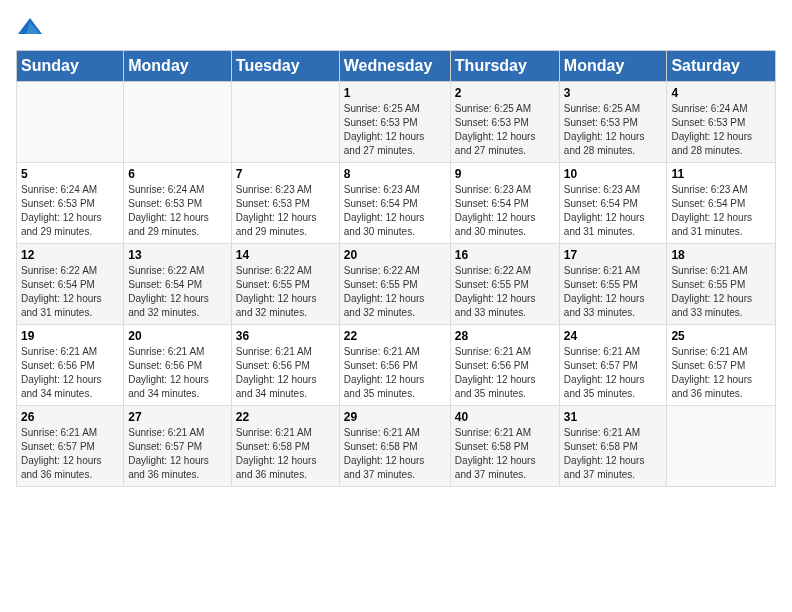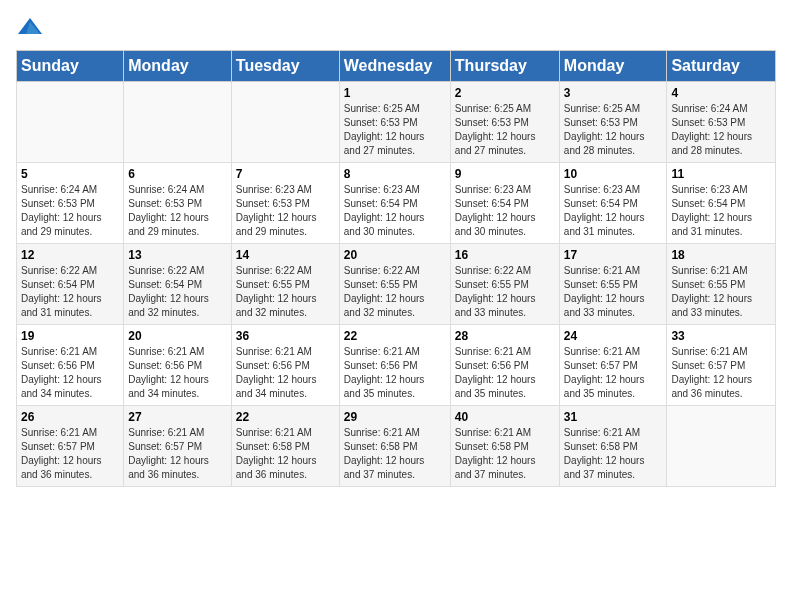--- a/index.html
+++ b/index.html
@@ -295,21 +295,21 @@
 and 35 minutes.</div>
         </td>
         <td>
           <span class="day-num">24</span>
           <div class="day-info" style="white-space: pre-line;">Sunrise: 6:21 AM
 Sunset: 6:57 PM
 Daylight: 12 hours
 and 35 minutes.</div>
         </td>
         <td>
-          <span class="day-num">33</span>
+          <span class="day-num">25</span>
           <div class="day-info" style="white-space: pre-line;">Sunrise: 6:21 AM
 Sunset: 6:57 PM
 Daylight: 12 hours
 and 36 minutes.</div>
         </td>
       </tr>
       <tr>
         <td>
           <span class="day-num">26</span>
           <div class="day-info" style="white-space: pre-line;">Sunrise: 6:21 AM

